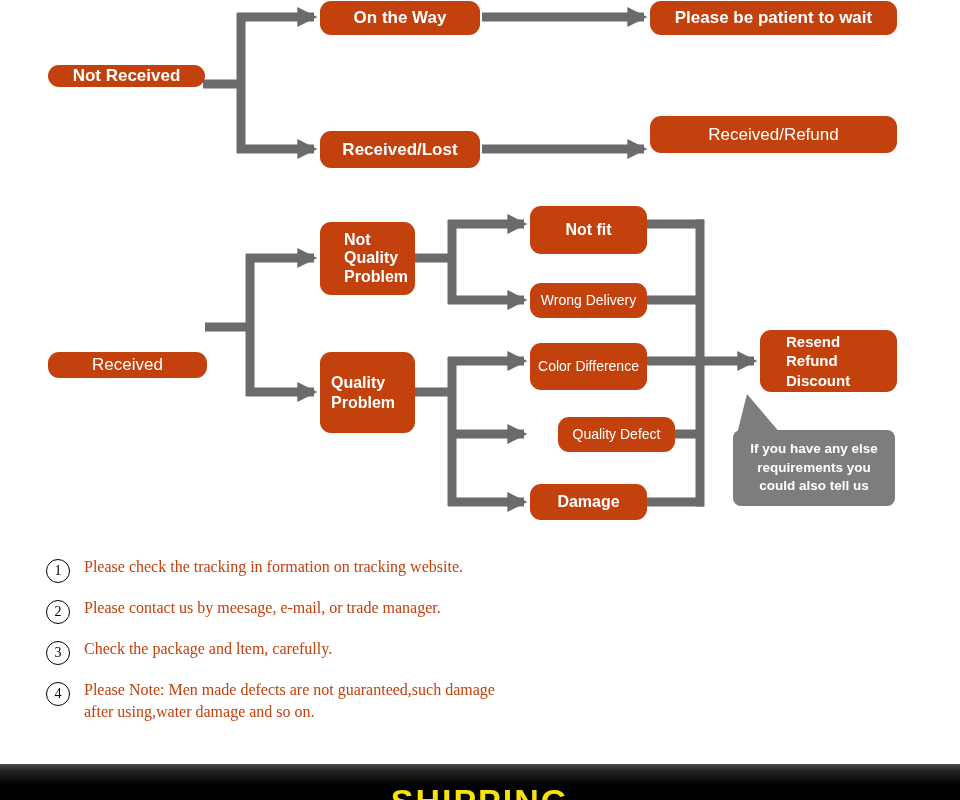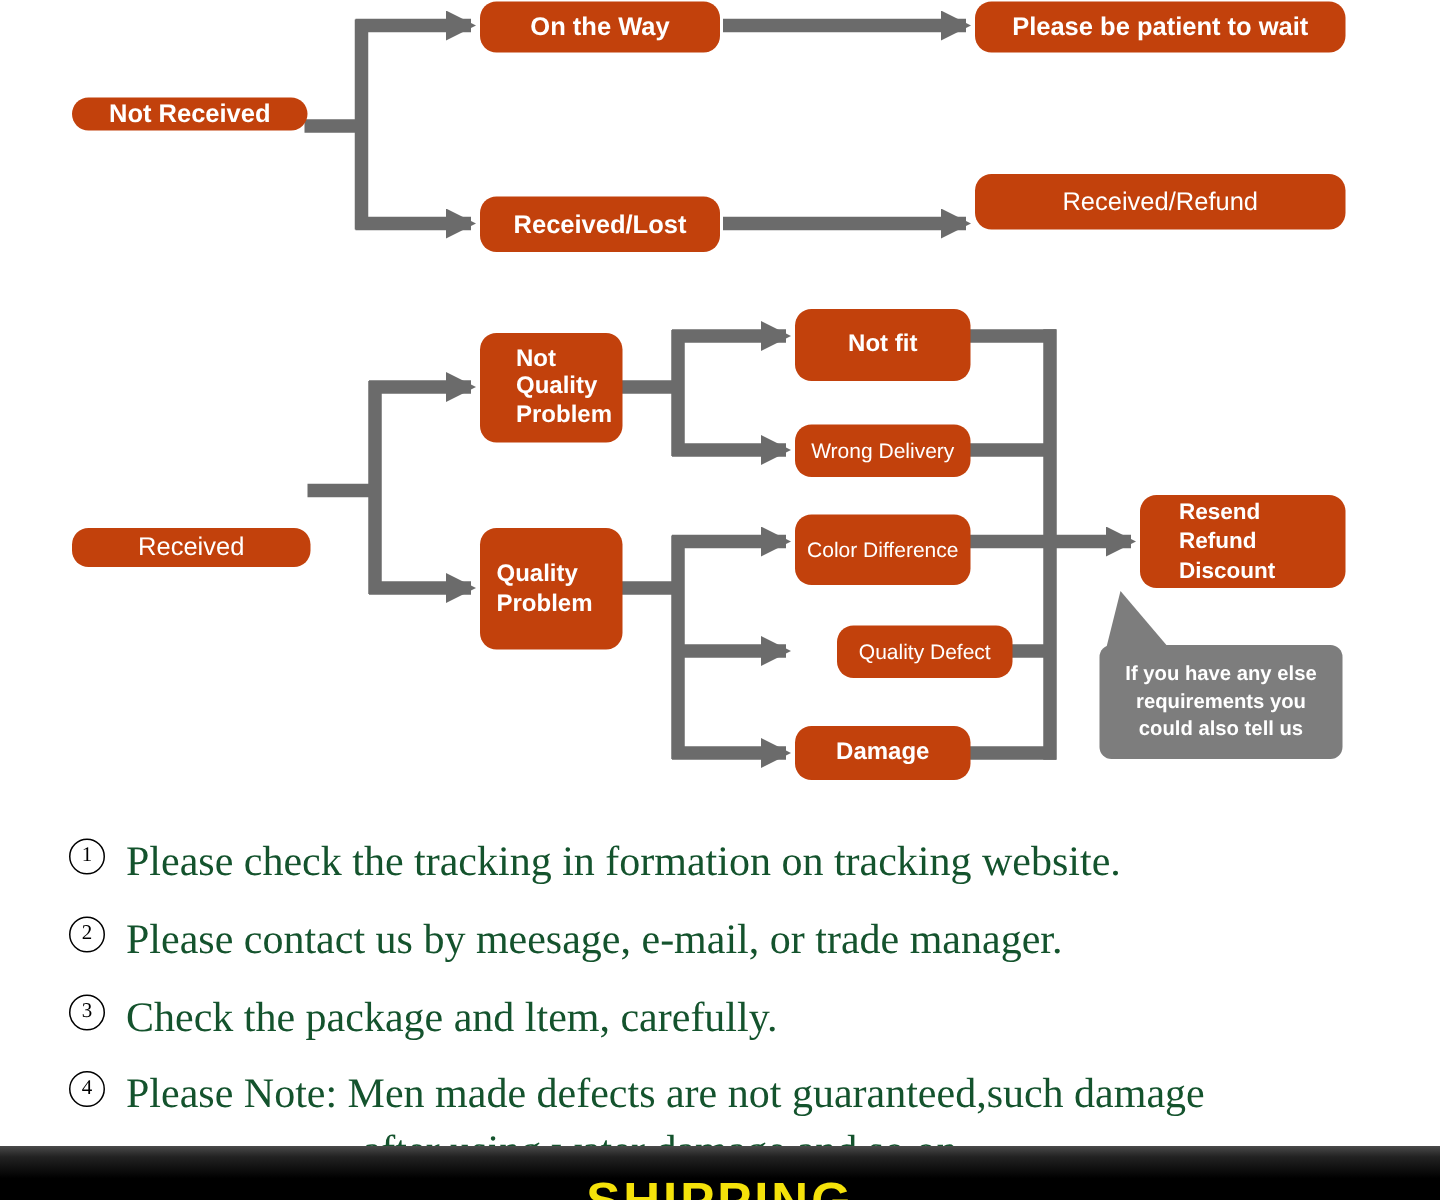--- a/index.html
+++ b/index.html
@@ -33,22 +33,22 @@
 
   .notes{position:absolute;left:46px;top:556px;width:880px;}
   .note-row{display:flex;align-items:flex-start;gap:14px;margin-bottom:14px;}
   .circle-num{
     flex:none;width:22px;height:22px;border:1.5px solid #000;border-radius:50%;
     display:flex;align-items:center;justify-content:center;
     font-size:14px;margin-top:3px;color:#000;
     font-family:"Liberation Serif",serif;
   }
   .note-text{
-    font-family:"Liberation Serif",serif;font-size:28px;color:#14532d;
-    white-space:pre-line;line-height:1.35;text-align:center;
+    font-family:"Liberation Serif",serif;font-size:16px;color:#c2410c;
+    white-space:pre-line;line-height:1.35;
   }
   .footer-bar{
     position:absolute;left:0;top:764px;width:960px;height:36px;overflow:hidden;
     background:linear-gradient(180deg,#4a4a4a 0,#222 20%,#000 60%);
     display:flex;justify-content:center;
   }
   .footer-title{
     margin-top:18px;font-size:34px;font-weight:bold;letter-spacing:2px;
     color:#f5e20a;font-family:"Liberation Sans",sans-serif;
   }

